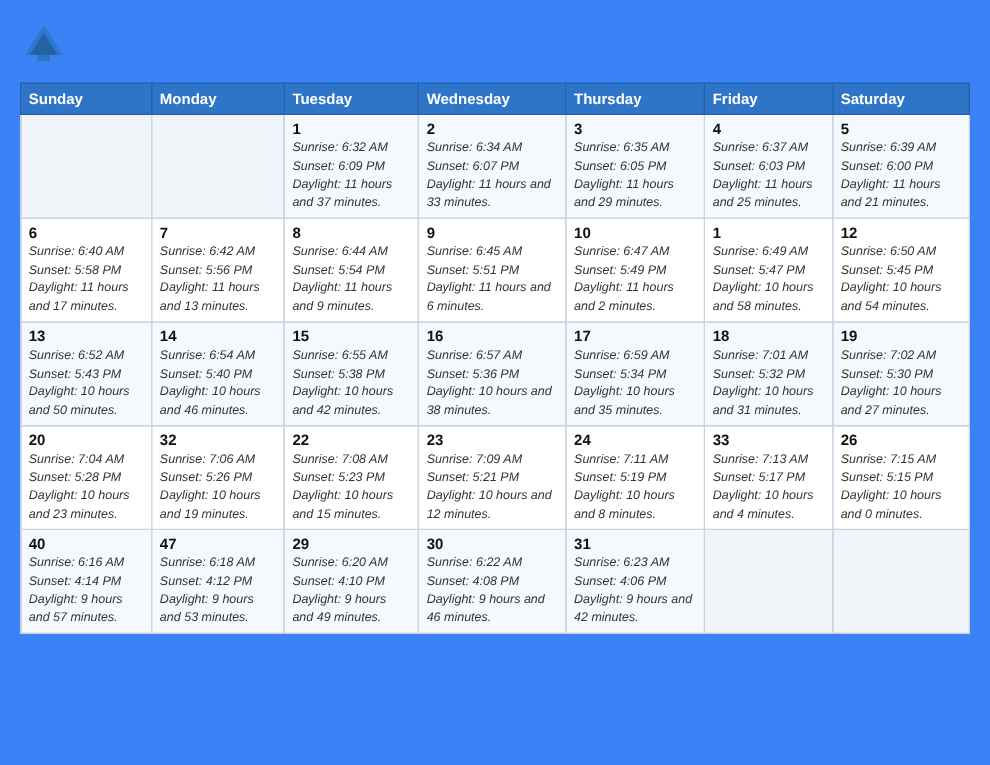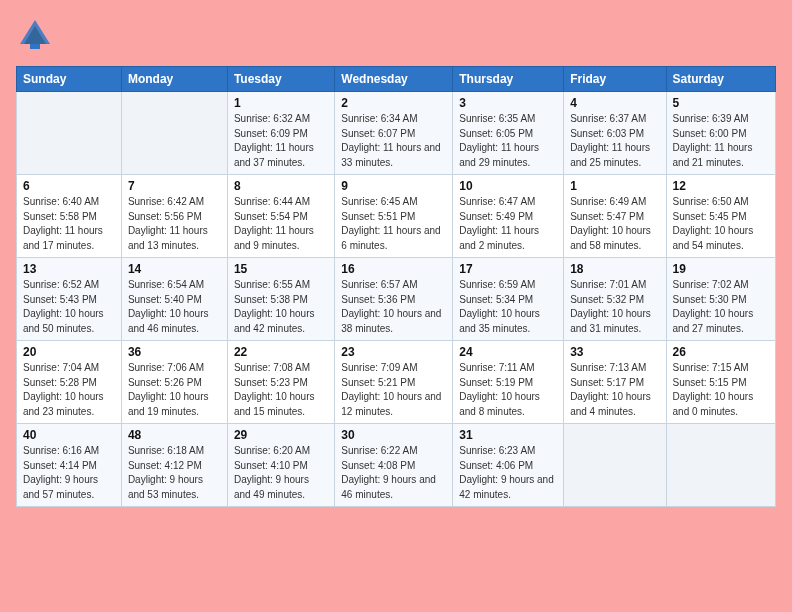--- a/index.html
+++ b/index.html
@@ -6,21 +6,21 @@
     body {
       font-family: Arial, sans-serif;
       background: #fff;
       width: 792px;
       min-height: 612px;
       overflow: hidden;
     }
     .page {
       width: 792px;
       min-height: 612px;
-      background: #fca5a5;
+      background: #3b82f6;
       padding: 16px;
     }
     .header {
       display: flex;
       justify-content: space-between;
       align-items: flex-start;
       margin-bottom: 12px;
     }
     .logo {
       display: flex;
@@ -79,20 +79,21 @@
       font-weight: bold;
       font-size: 12px;
       color: #111;
       display: block;
       margin-bottom: 2px;
     }
     .day-detail {
       font-size: 10px;
       color: #333;
       line-height: 1.45;
+      font-style: italic;
     }
     .empty-cell {
       background: #f0f4f8 !important;
     }
     .week-row td {
       height: 82px;
     }
   </style>
 </head>
 <body>
@@ -214,21 +215,21 @@
             <span class="day-number">19</span>
             <div class="day-detail">Sunrise: 7:02 AM<br>Sunset: 5:30 PM<br>Daylight: 10 hours and 27 minutes.</div>
           </td>
         </tr>
         <tr class="week-row">
           <td>
             <span class="day-number">20</span>
             <div class="day-detail">Sunrise: 7:04 AM<br>Sunset: 5:28 PM<br>Daylight: 10 hours and 23 minutes.</div>
           </td>
           <td>
-            <span class="day-number">36</span>
+            <span class="day-number">32</span>
             <div class="day-detail">Sunrise: 7:06 AM<br>Sunset: 5:26 PM<br>Daylight: 10 hours and 19 minutes.</div>
           </td>
           <td>
             <span class="day-number">22</span>
             <div class="day-detail">Sunrise: 7:08 AM<br>Sunset: 5:23 PM<br>Daylight: 10 hours and 15 minutes.</div>
           </td>
           <td>
             <span class="day-number">23</span>
             <div class="day-detail">Sunrise: 7:09 AM<br>Sunset: 5:21 PM<br>Daylight: 10 hours and 12 minutes.</div>
           </td>
@@ -244,21 +245,21 @@
             <span class="day-number">26</span>
             <div class="day-detail">Sunrise: 7:15 AM<br>Sunset: 5:15 PM<br>Daylight: 10 hours and 0 minutes.</div>
           </td>
         </tr>
         <tr class="week-row">
           <td>
             <span class="day-number">40</span>
             <div class="day-detail">Sunrise: 6:16 AM<br>Sunset: 4:14 PM<br>Daylight: 9 hours and 57 minutes.</div>
           </td>
           <td>
-            <span class="day-number">48</span>
+            <span class="day-number">47</span>
             <div class="day-detail">Sunrise: 6:18 AM<br>Sunset: 4:12 PM<br>Daylight: 9 hours and 53 minutes.</div>
           </td>
           <td>
             <span class="day-number">29</span>
             <div class="day-detail">Sunrise: 6:20 AM<br>Sunset: 4:10 PM<br>Daylight: 9 hours and 49 minutes.</div>
           </td>
           <td>
             <span class="day-number">30</span>
             <div class="day-detail">Sunrise: 6:22 AM<br>Sunset: 4:08 PM<br>Daylight: 9 hours and 46 minutes.</div>
           </td>

